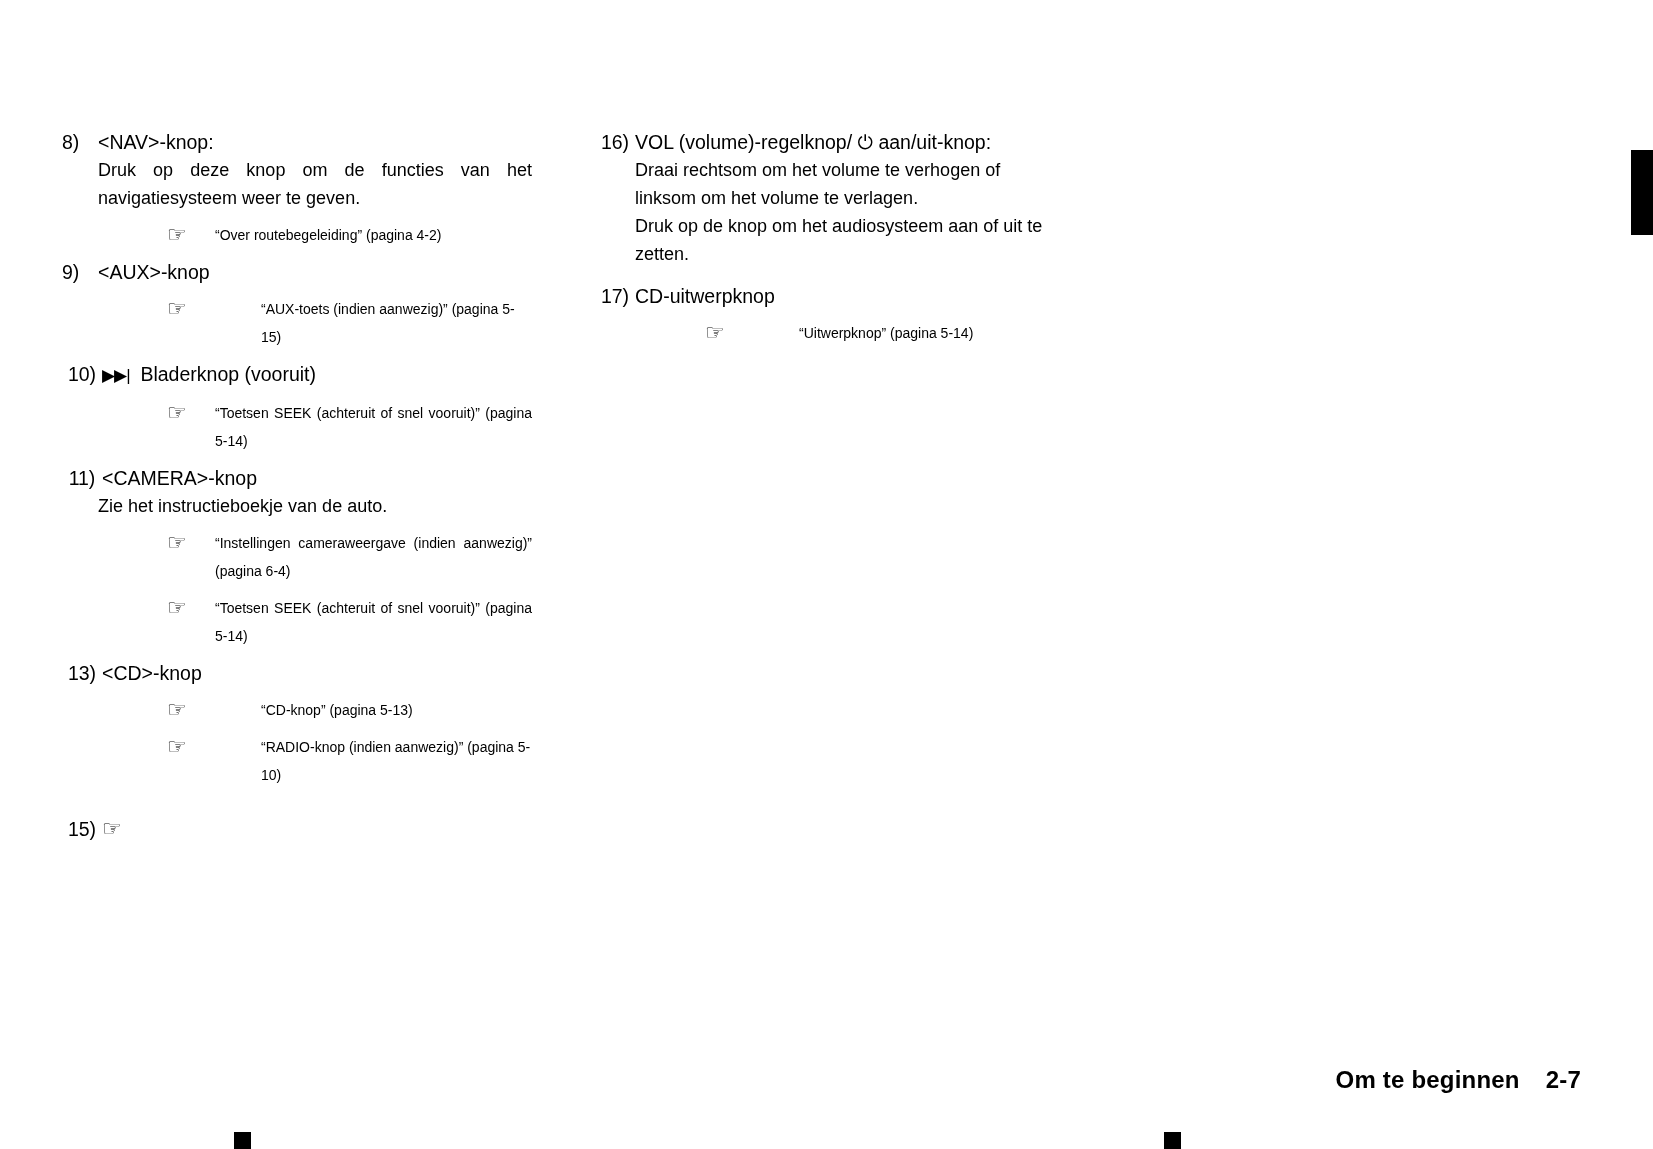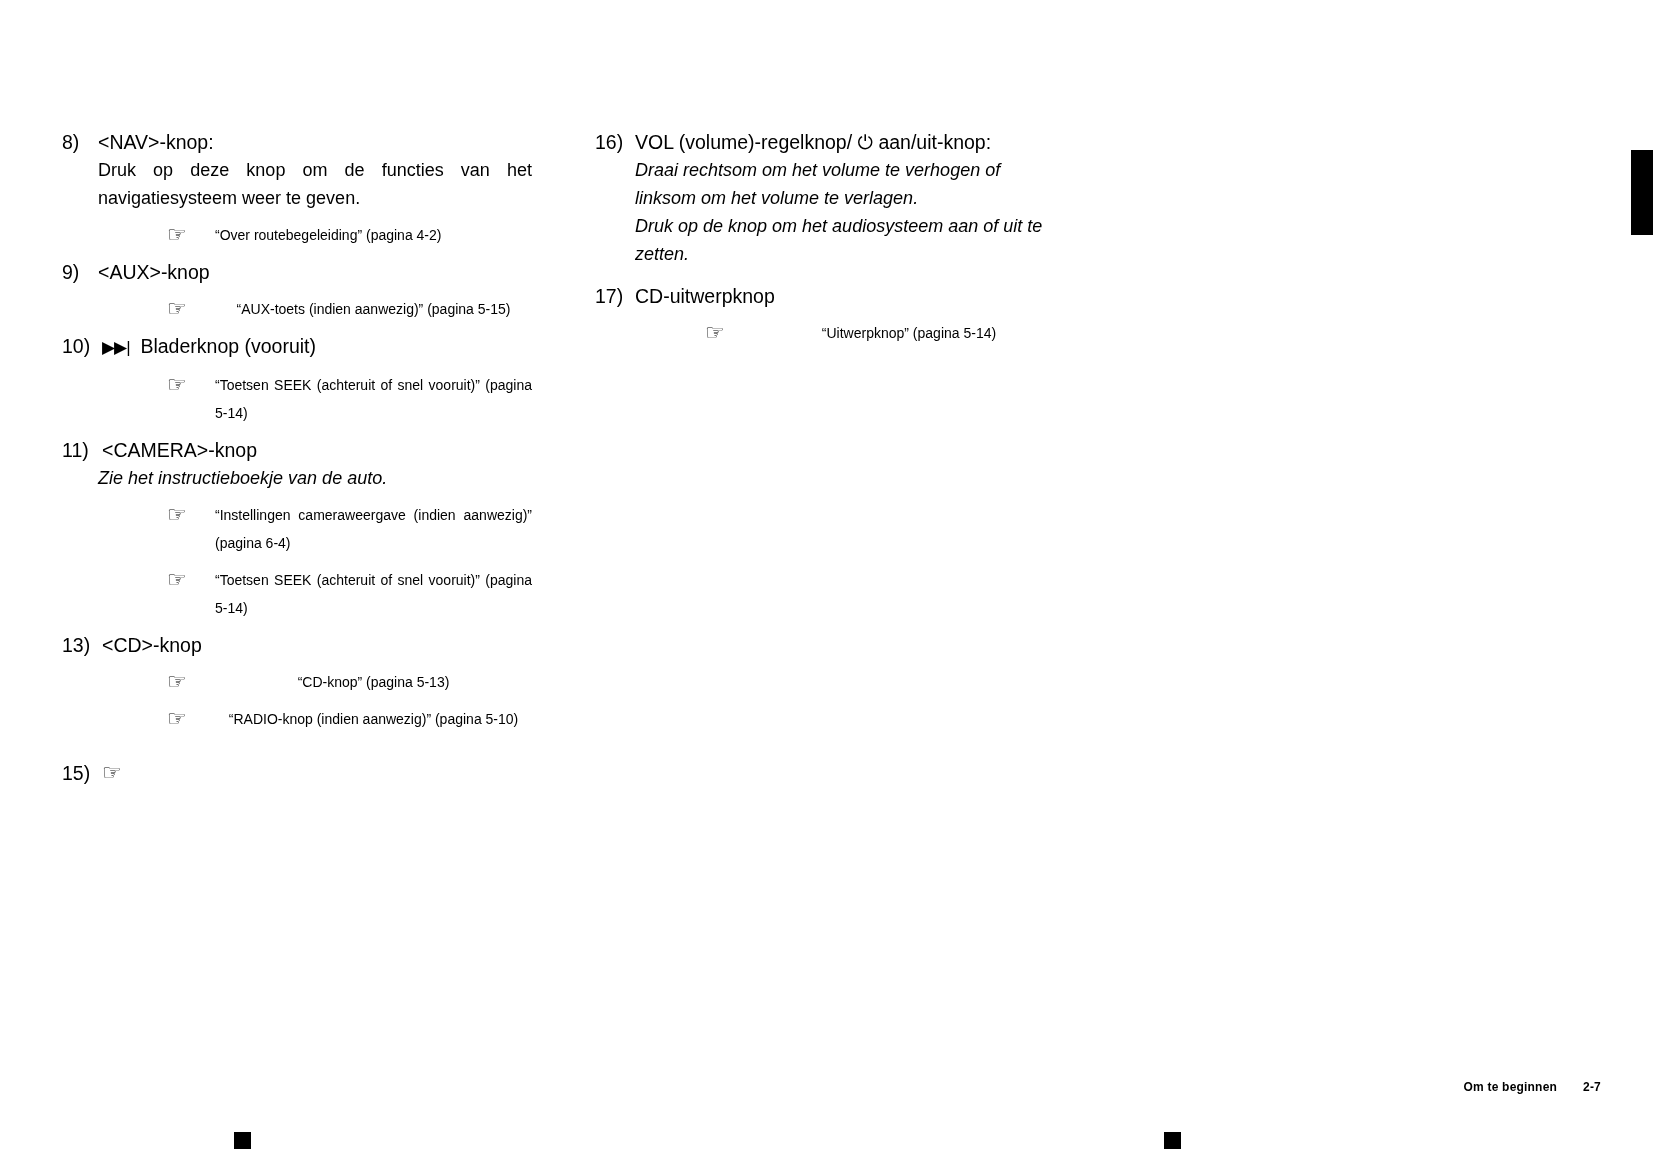--- a/index.html
+++ b/index.html
@@ -60,36 +60,36 @@
     display: flex;
     align-items: flex-start;
   }
   .num {
     flex: 0 0 auto;
     font-size: 19.5px;
     line-height: 28px;
     white-space: pre;
   }
   .num-w1 { width: 36px; }
-  .num-w2 { width: 40px; }
+  .num-w2 { width: 40px; text-align: center; }
   .body-txt {
     font-size: 19.5px;
     line-height: 28px;
   }
   .bold { font-weight: normal; }
 
   .para {
     font-size: 18px;
     line-height: 28px;
     text-align: justify;
     text-justify: inter-word;
   }
   .para-indent-left { margin-left: 36px; }
   .para-indent-right { margin-left: 40px; }
-  .nojustify { text-align: left; font-style: italic; }
+  .nojustify { text-align: left; }
 
   
   .ref {
     display: flex;
     align-items: flex-start;
     margin-top: 9px;
     margin-bottom: 9px;
   }
   .ref-indent-left  { margin-left: 105px; }
   .ref-indent-right { margin-left: 110px; }
@@ -100,32 +100,32 @@
     line-height: 28px;
     text-align: left;
   }
   .ref-text {
     font-size: 14px;
     line-height: 28px;
     text-align: justify;
     text-justify: inter-word;
     flex: 1 1 auto;
   }
-  .ref-text.nj { text-align: center; }
+  .ref-text.nj { text-align: left; margin-left: 46px; }
 
   .glyph {
     font-size: 17px;
     letter-spacing: -1px;
   }
 
   .footer {
     position: absolute;
-    right: 52px;
+    right: 72px;
     bottom: 55px;
-    font-size: 12px;
+    font-size: 24px;
     font-weight: bold;
     letter-spacing: 0.2px;
   }
   .footer .pg {
     display: inline-block;
     margin-left: 26px;
     font-weight: bold;
   }
 </style>
 </head>

